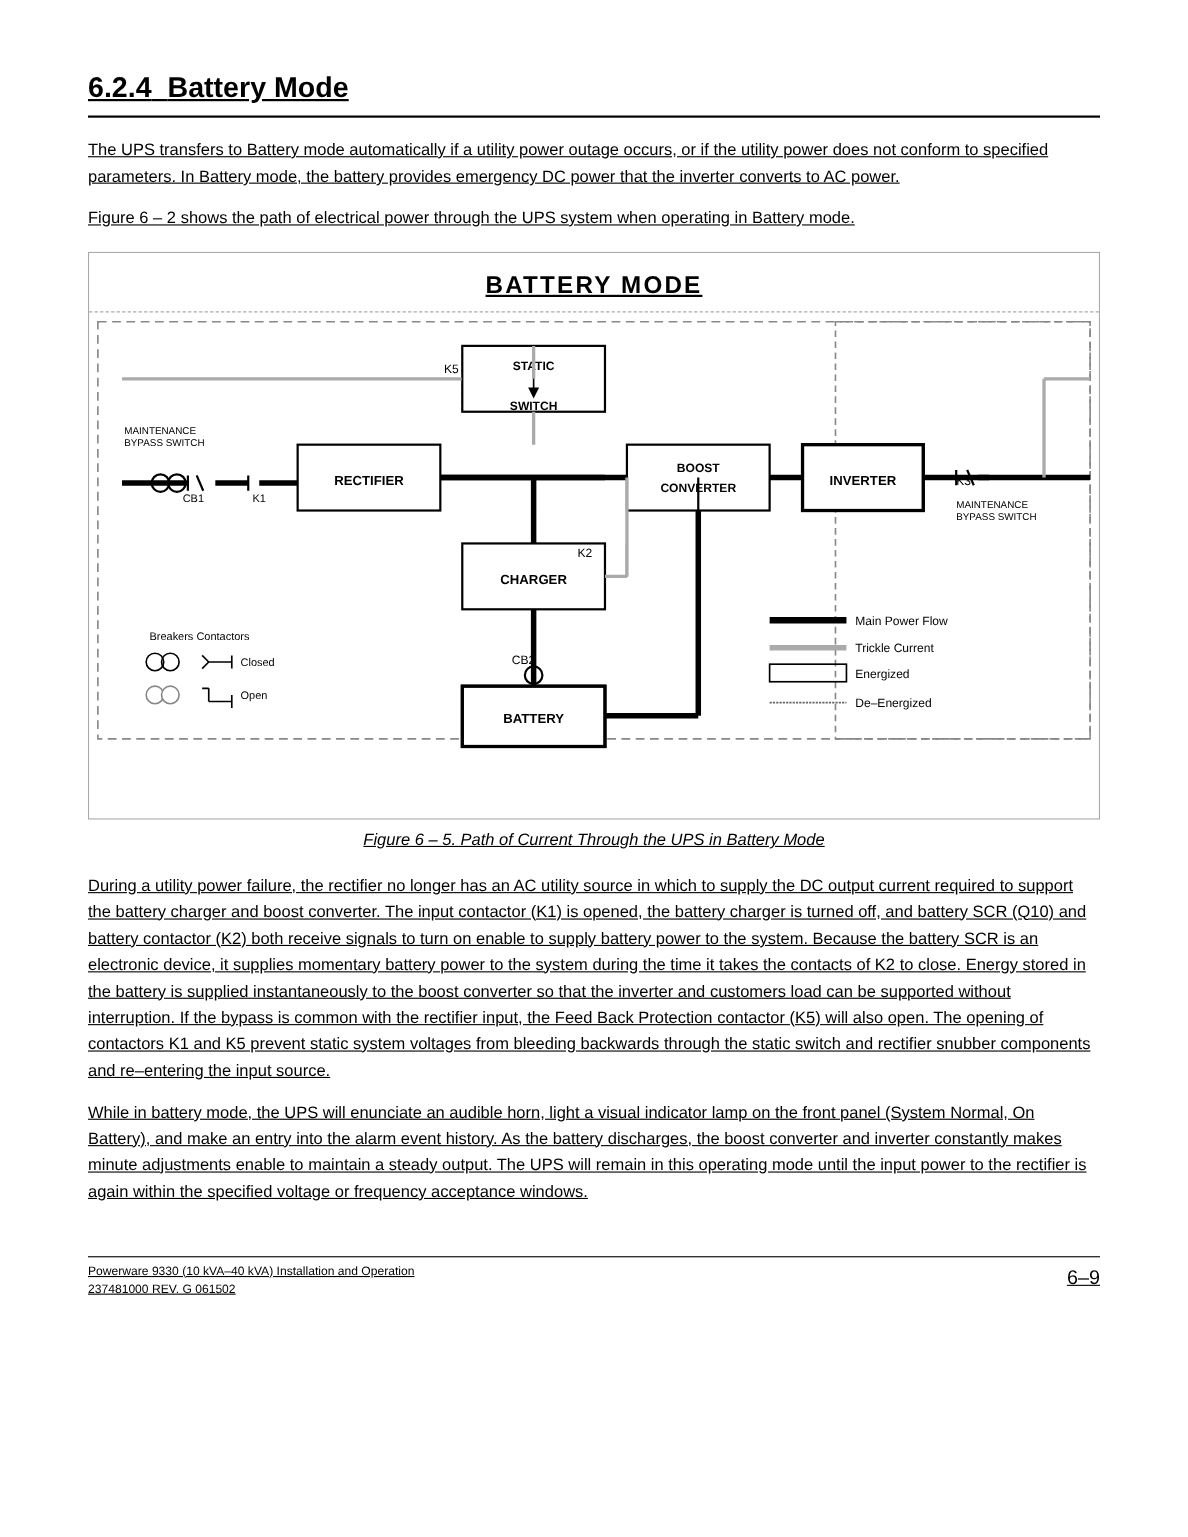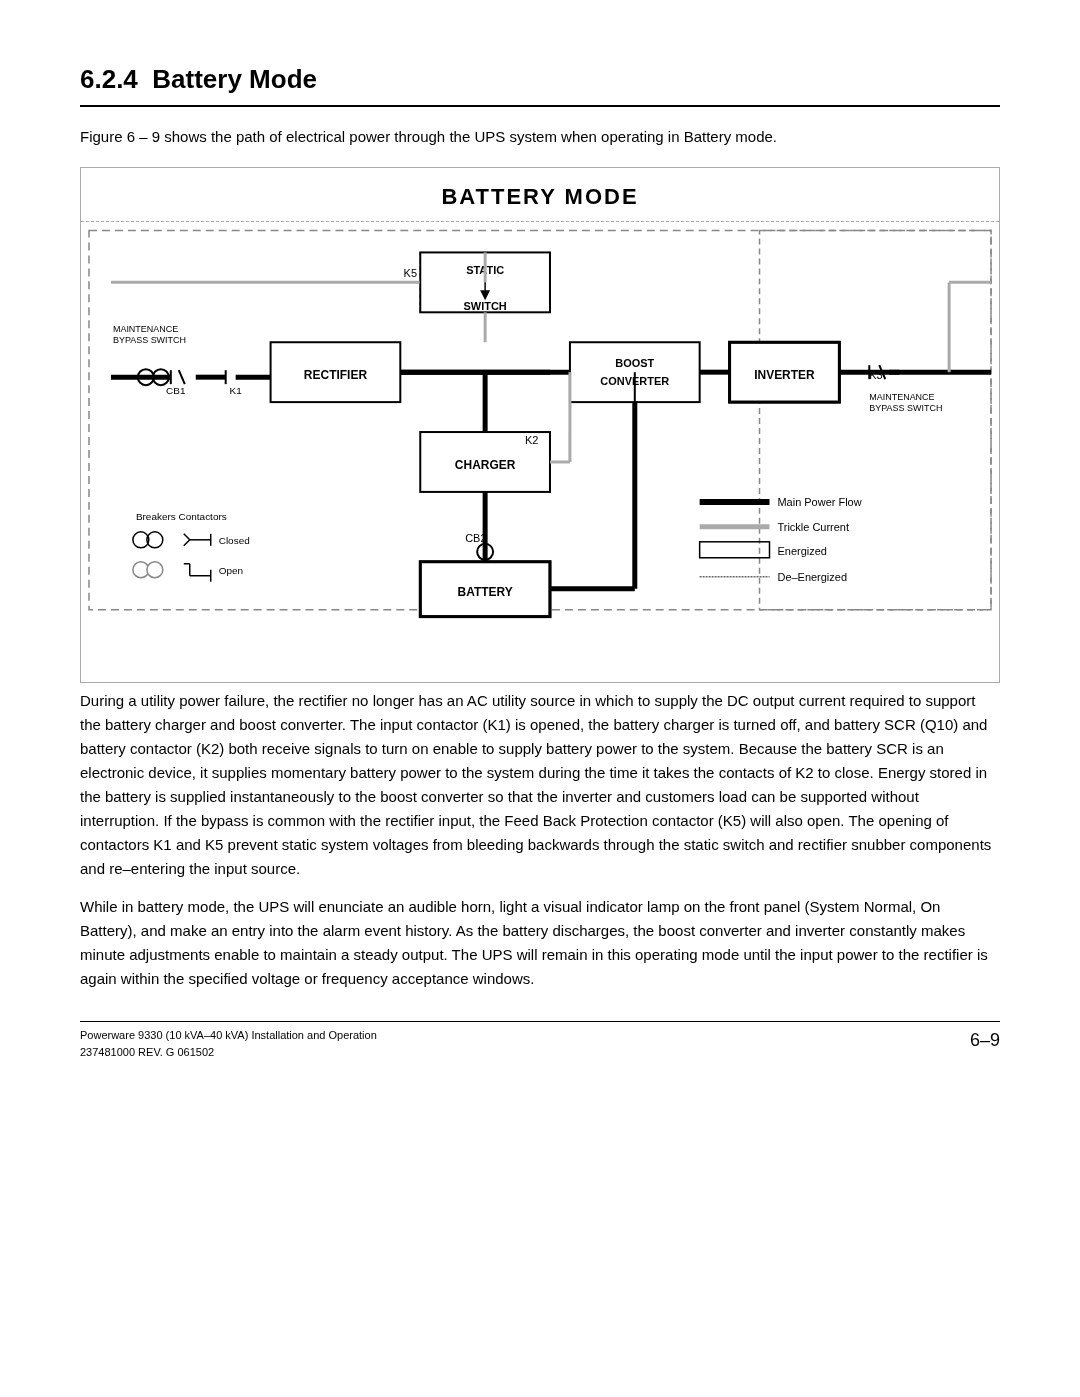--- a/index.html
+++ b/index.html
@@ -7,20 +7,21 @@
       width: 1080px;
       min-height: 1397px;
       background: #fff;
       font-family: 'Times New Roman', Times, serif;
       color: #000;
       font-size: 15px;
       line-height: 1.5;
     }
     .page {
       padding: 60px 80px 60px 80px;
+      text-decoration: underline;
     }
     .section-title {
       font-size: 26px;
       font-weight: bold;
       font-family: Arial, sans-serif;
       border-bottom: 2px solid #000;
       padding-bottom: 6px;
       margin-bottom: 18px;
     }
     .body-text {
@@ -53,21 +54,21 @@
     }
     .figure-caption {
       text-align: center;
       font-style: italic;
       font-size: 15px;
       font-family: Arial, sans-serif;
       margin: 8px 0 18px 0;
     }
     .footer {
       border-top: 1px solid #000;
-      margin-top: 30px;
+      margin-top: 46px;
       padding-top: 5px;
       display: flex;
       justify-content: space-between;
       font-size: 11px;
       font-family: Arial, sans-serif;
     }
     .footer-left { display: flex; flex-direction: column; }
     .footer-right { font-size: 18px; }
 
     
@@ -78,21 +79,22 @@
   </style>
 </head>
 <body>
 
 <div class="page">
 
   <div class="section-title">
     <span>6.2.4</span>&nbsp;&nbsp;<span>Battery Mode</span>
   </div>
 
-  <p class="body-text">Figure 6 – 9 shows the path of electrical power through the UPS system when operating in Battery mode.</p>
+  <p class="body-text">The UPS transfers to Battery mode automatically if a utility power outage occurs, or if the utility power does not conform to specified parameters.  In Battery mode, the battery provides emergency DC power that the inverter converts to AC power.</p>
+  <p class="body-text">Figure 6 – 2 shows the path of electrical power through the UPS system when operating in Battery mode.</p>
 
   <div class="diagram-container">
     <div class="diagram-title">BATTERY MODE</div>
     <div class="diagram-inner">
       <svg class="diagram-svg" viewBox="0 0 920 460" xmlns="http://www.w3.org/2000/svg">
 
         <rect x="8" y="8" width="904" height="380" fill="none" stroke="#888" stroke-width="1.5" stroke-dasharray="8,5"></rect>
 
         <rect x="680" y="8" width="232" height="380" fill="none" stroke="#888" stroke-width="1.5" stroke-dasharray="6,4"></rect>
 
@@ -222,20 +224,21 @@
         <line x1="103" y1="342" x2="109" y2="342" stroke="#000" stroke-width="1.5"></line>
         <line x1="109" y1="342" x2="109" y2="354" stroke="#000" stroke-width="1.5"></line>
         <line x1="109" y1="354" x2="130" y2="354" stroke="#000" stroke-width="1.5"></line>
         <line x1="130" y1="348" x2="130" y2="360" stroke="#000" stroke-width="1.5"></line>
         <text x="138" y="352" font-family="Arial" font-size="10">Open</text>
 
       </svg>
     </div>
   </div>
 
+  <p class="figure-caption">Figure 6 – 5.   Path of Current Through the UPS in Battery Mode</p>
 
   <p class="body-text">During a utility power failure, the rectifier no longer has an AC utility source in which to supply the DC output current required to support the battery charger and boost converter. The input contactor (K1) is opened, the battery charger is turned off, and battery SCR (Q10) and battery contactor (K2) both receive signals to turn on enable to supply battery power to the system.  Because the battery SCR is an electronic device, it supplies momentary battery power to the system during the time it takes the contacts of K2 to close. Energy stored in the battery is supplied instantaneously to the boost converter so that the inverter and customers load can be supported without interruption. If the bypass is common with the rectifier input, the Feed Back Protection contactor (K5) will also open.  The opening of contactors K1 and K5 prevent static system voltages from bleeding backwards through the static switch and rectifier snubber components and re–entering the input source.</p>
   <p class="body-text">While in battery mode, the UPS will enunciate an audible horn, light a visual indicator lamp on the front panel (System Normal, On Battery), and make an entry into the alarm event history.  As the battery discharges, the boost converter and inverter constantly makes minute adjustments enable to maintain a steady output.  The UPS will remain in this operating mode until the input power to the rectifier is again within the specified voltage or frequency acceptance windows.</p>
 
   <div class="footer">
     <div class="footer-left">
       <span>Powerware 9330 (10 kVA–40 kVA) Installation and Operation</span>
       <span>237481000 REV. G  061502</span>
     </div>
     <div class="footer-right">6–9</div>

